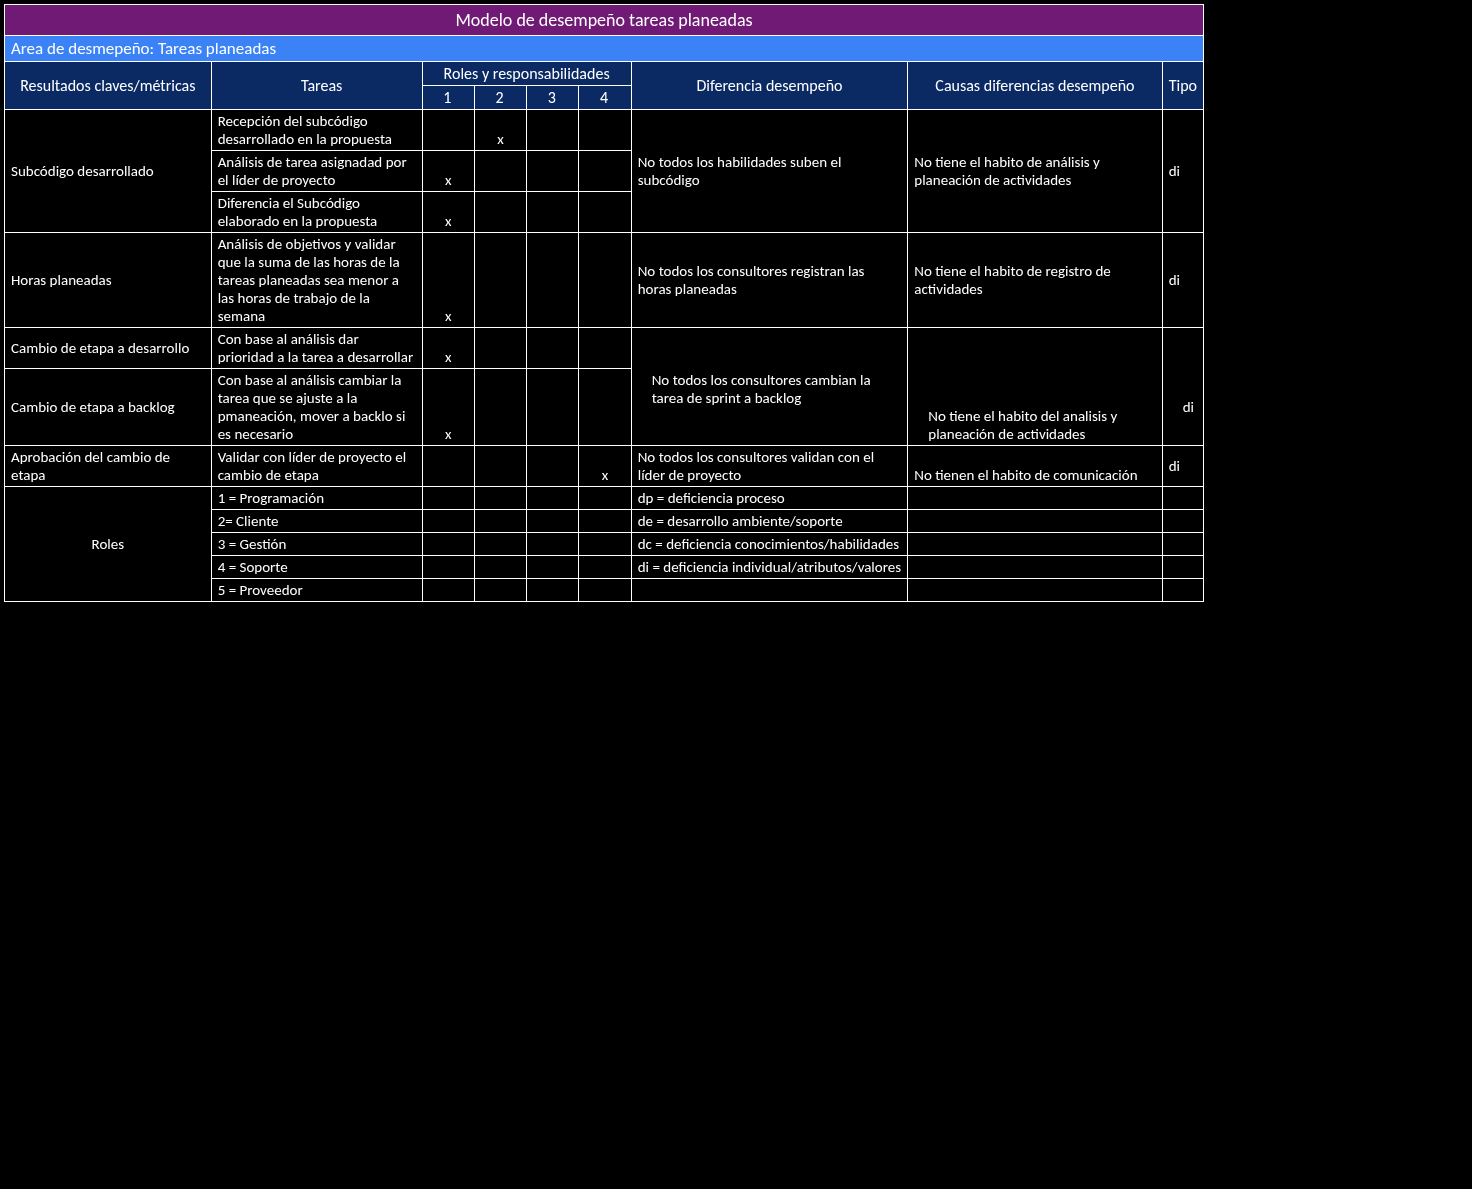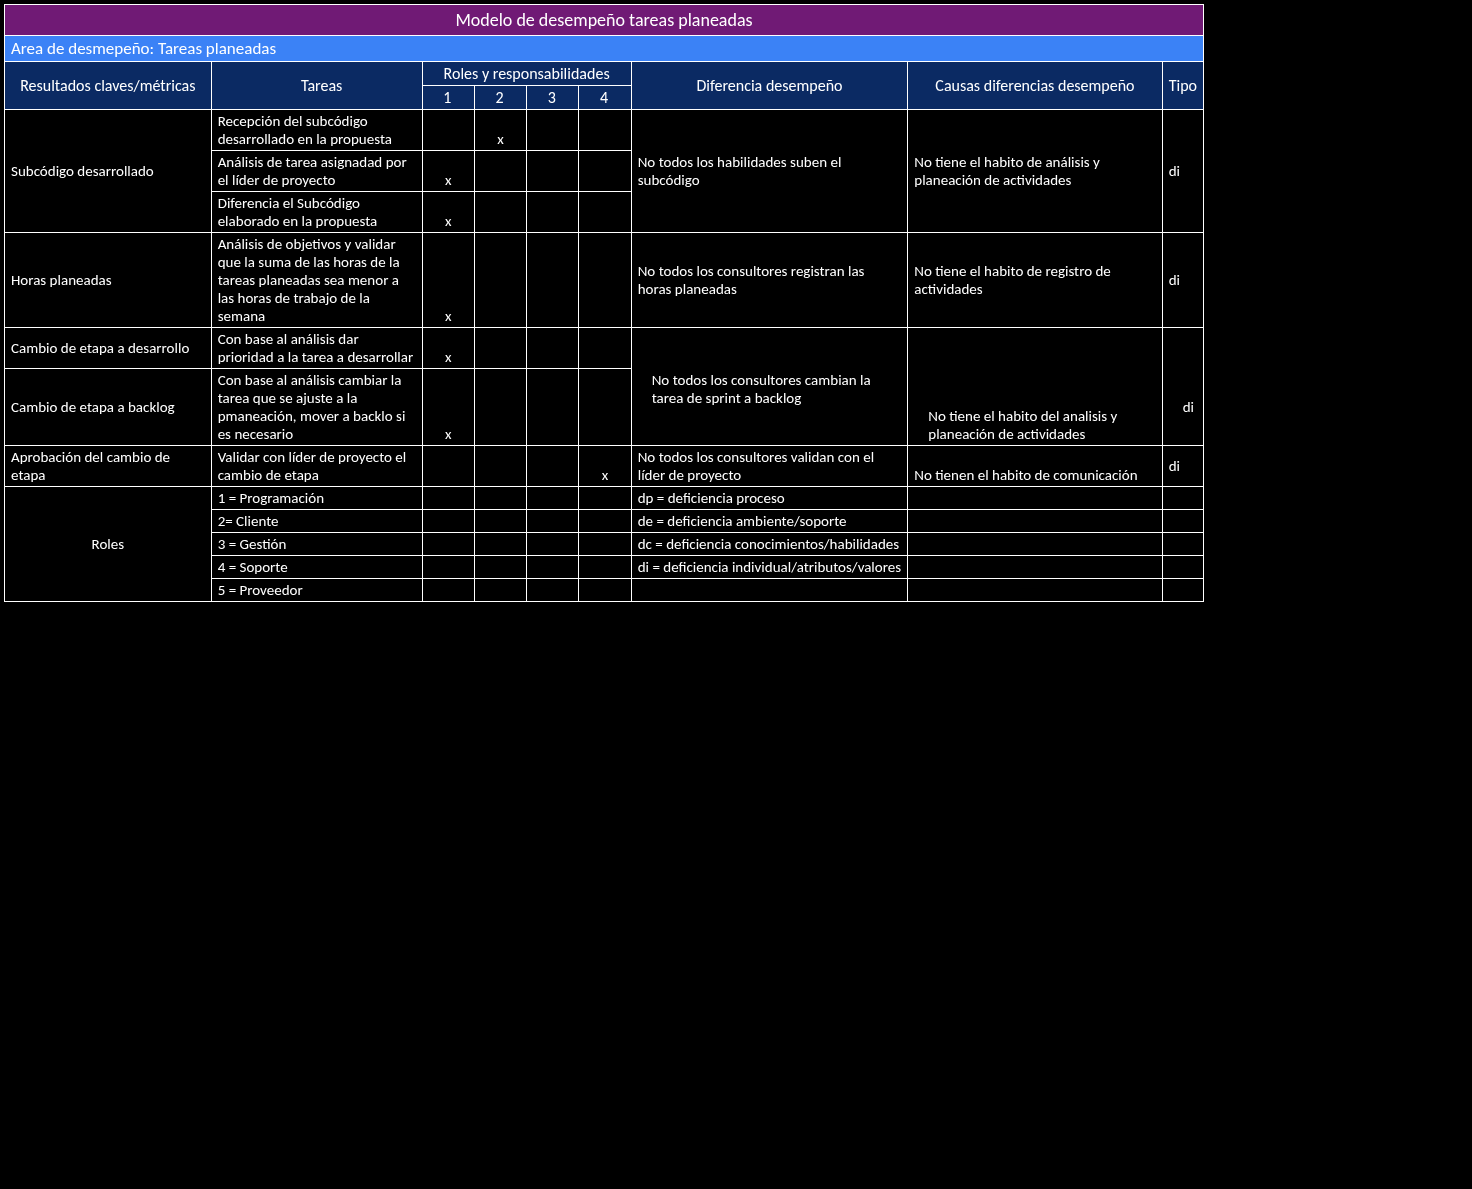--- a/index.html
+++ b/index.html
@@ -177,21 +177,21 @@
     <td>dp = deficiencia proceso</td>
     <td></td>
         <td></td>
   </tr>
   <tr class="data">
     <td>2= Cliente</td>
     <td></td>
         <td></td>
         <td></td>
         <td></td>
-    <td>de = deficiencia ambiente/soporte</td>
+    <td>de = desarrollo ambiente/soporte</td>
     <td></td>
         <td></td>
   </tr>
   <tr class="data">
     <td>3 = Gestión</td>
     <td></td>
         <td></td>
         <td></td>
         <td></td>
     <td>dc = deficiencia conocimientos/habilidades</td>

